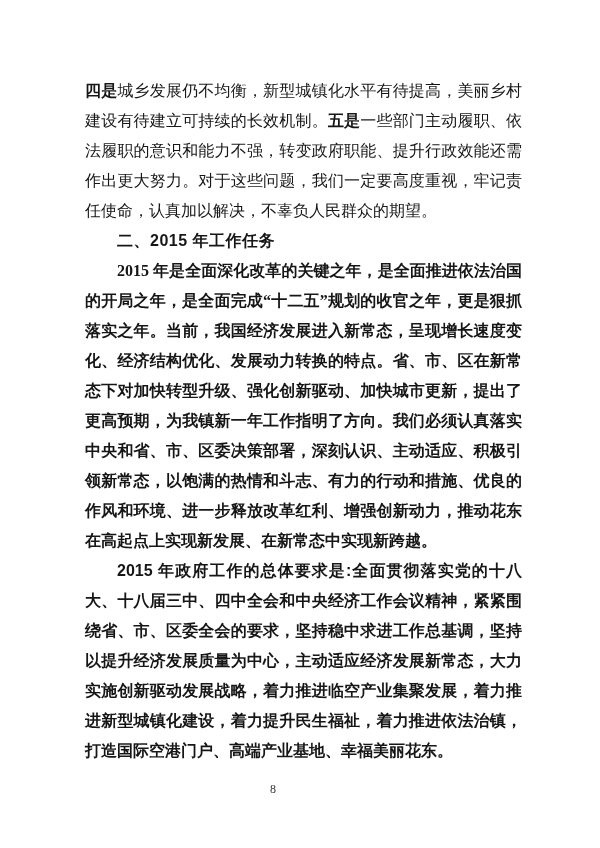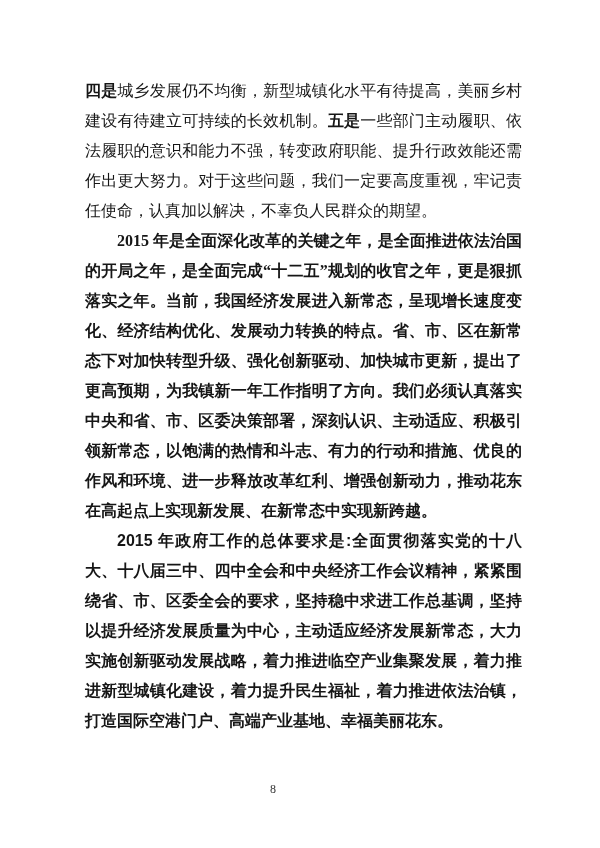--- a/index.html
+++ b/index.html
@@ -65,20 +65,21 @@
 </head>
 <body>
 
 <div class="page">
   <div class="content">
 
     <p class="body">
       <span class="run-bold">四是</span><span>城乡发展仍不均衡，新型城镇化水平有待提高，美丽乡村建设有待建立可持续的长效机制。</span><span class="run-bold">五是</span><span>一些部门主动履职、依法履职的意识和能力不强，转变政府职能、提升行政效能还需作出更大努力。对于这些问题，我们一定要高度重视，牢记责任使命，认真加以解决，不辜负人民群众的期望。</span>
     </p>
 
+    <h2 class="heading">二、2015 年工作任务</h2>
 
     <p class="body indent2">2015 年是全面深化改革的关键之年，是全面推进依法治国的开局之年，是全面完成“十二五”规划的收官之年，更是狠抓落实之年。当前，我国经济发展进入新常态，呈现增长速度变化、经济结构优化、发展动力转换的特点。省、市、区在新常态下对加快转型升级、强化创新驱动、加快城市更新，提出了更高预期，为我镇新一年工作指明了方向。我们必须认真落实中央和省、市、区委决策部署，深刻认识、主动适应、积极引领新常态，以饱满的热情和斗志、有力的行动和措施、优良的作风和环境、进一步释放改革红利、增强创新动力，推动花东在高起点上实现新发展、在新常态中实现新跨越。</p>
 
     <p class="body indent2 emphasis">2015 年政府工作的总体要求是:全面贯彻落实党的十八大、十八届三中、四中全会和中央经济工作会议精神，紧紧围绕省、市、区委全会的要求，坚持稳中求进工作总基调，坚持以提升经济发展质量为中心，主动适应经济发展新常态，大力实施创新驱动发展战略，着力推进临空产业集聚发展，着力推进新型城镇化建设，着力提升民生福祉，着力推进依法治镇，打造国际空港门户、高端产业基地、幸福美丽花东。</p>
 
   </div>
 
   <div class="page-number">8</div>
 </div>
 

